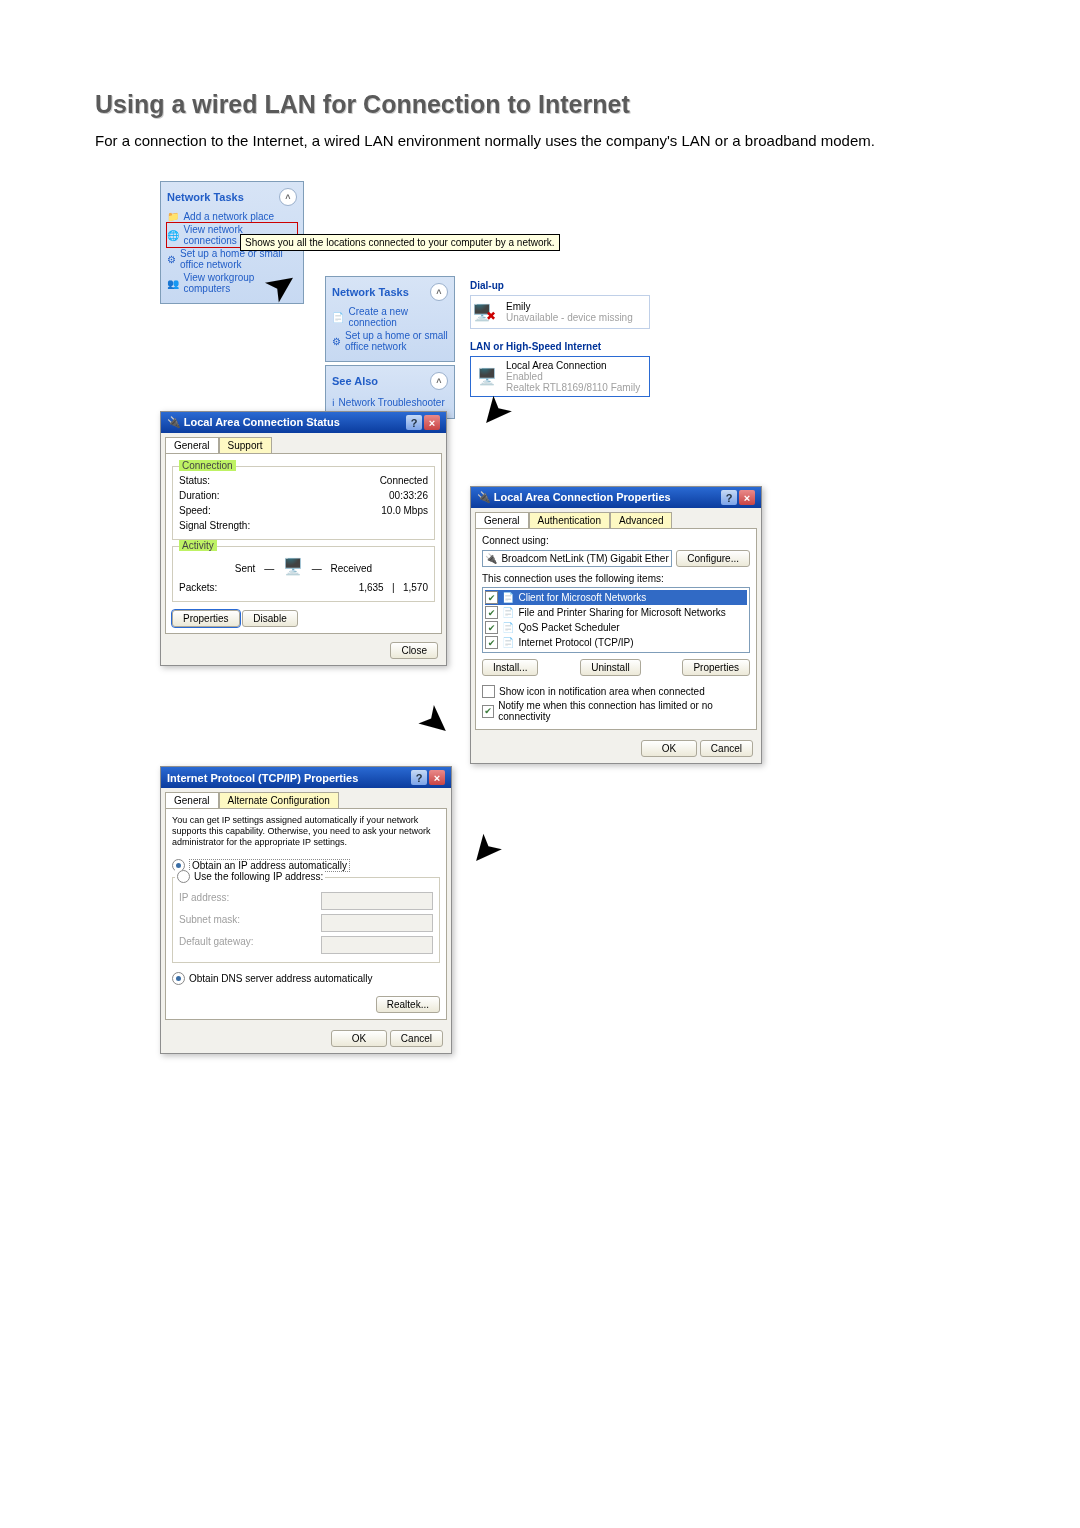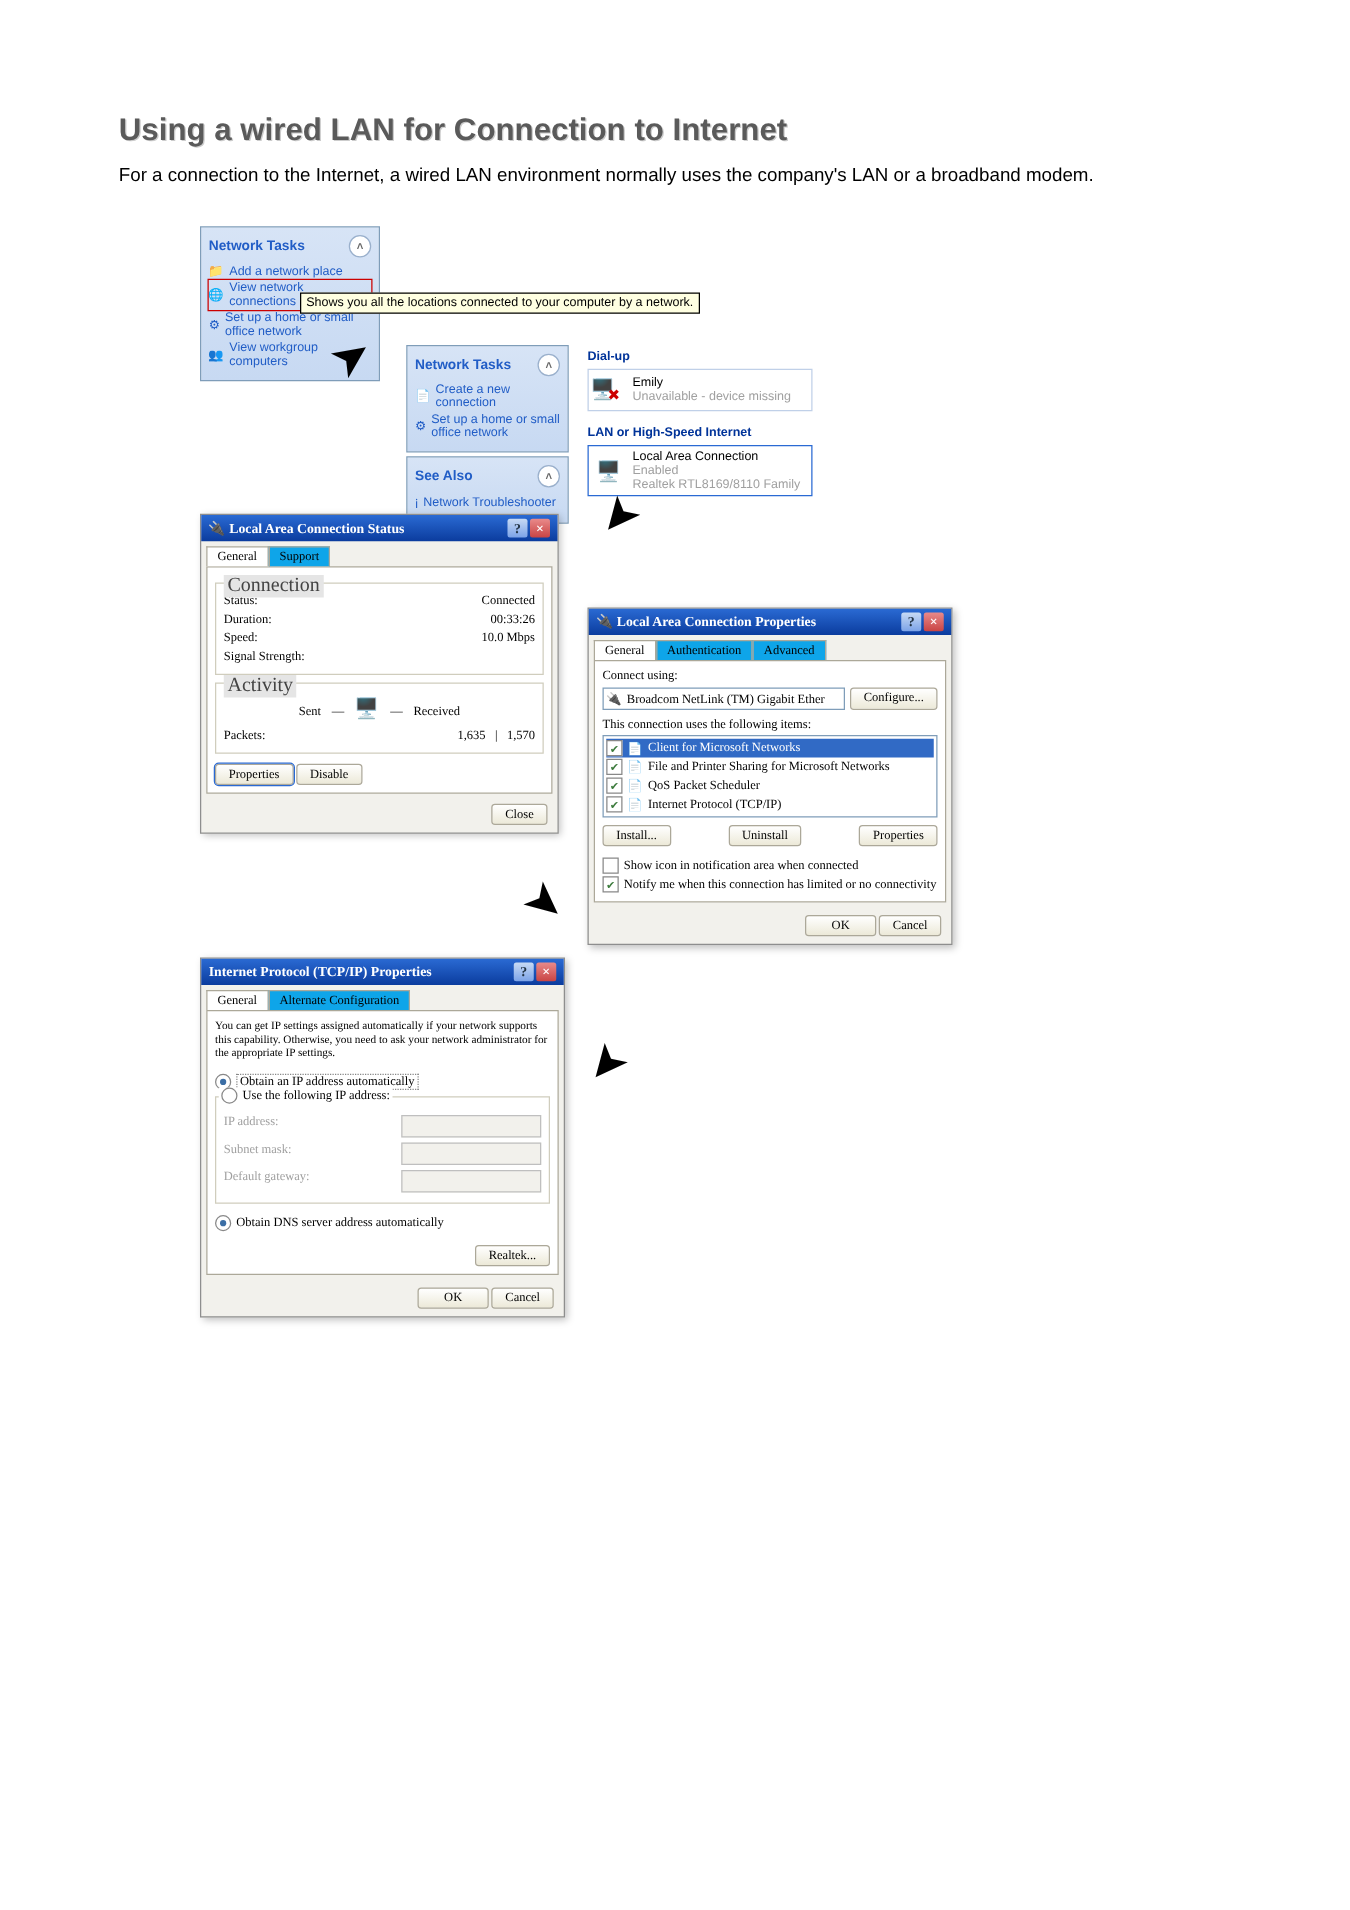--- a/index.html
+++ b/index.html
@@ -34,21 +34,20 @@
     font-size: 10px;
     font-family: Tahoma, Arial, sans-serif;
     color: #000;
   }
   
   .panel {
     position: absolute;
     background: #f2f1ec;
     border: 1px solid #8e8e8e;
     box-shadow: 2px 2px 6px rgba(0,0,0,0.25);
-    font-family: Liberation Serif, serif;
   }
   .xp-titlebar {
     background: linear-gradient(to bottom, #2a6ad3, #0b3c9e);
     color: #fff;
     font-weight: bold;
     font-size: 11px;
     padding: 3px 6px;
     display: flex;
     align-items: center;
     justify-content: space-between;
@@ -79,27 +78,27 @@
     display:flex;align-items:center;justify-content:center;font-size:9px;color:#666;
   }
   .task-link { display:flex; align-items:center; gap:4px; padding:1px 0; font-size:10px; }
   .task-link a { color:#215dc6; text-decoration:none; }
   .tooltip-box {
     background:#ffffe1; border:1px solid #000; padding:2px 4px; font-size:10px;
     position:absolute; white-space:nowrap;
   }
   .tabs { display:flex; margin:4px 0 0 4px; }
   .tab {
-    background:#0ea5e9; border:1px solid #aca899; border-bottom:none;
+    background:#fef9c3; border:1px solid #aca899; border-bottom:none;
     padding:2px 8px; font-size:10px; margin-right:0px;
   }
   .tab.active { background:#fff; }
   .tab-body { background:#fff; border:1px solid #aca899; margin:0 4px 4px 4px; padding:6px; }
   .groupbox { border:1px solid #d0cdbd; margin:6px 0; padding:6px; position:relative; }
-  .groupbox-title { position:absolute; top:-7px; left:6px; background:#e5e5e5; padding:0 3px; font-size:16px; color:#444; }
+  .groupbox-title { position:absolute; top:-7px; left:6px; background:#bef264; padding:0 3px; font-size:10px; color:#444; }
   .kv { display:flex; justify-content:space-between; font-size:10px; padding:2px 0;gap:32px; }
   .winbtn {
     background: linear-gradient(#fff,#ece9d8);
     border:1px solid #aca899; border-radius:3px;
     padding:2px 10px; font-size:10px; text-align:center;
     display:inline-block;
   }
   .listbox { border:1px solid #7f9db9; background:#fff; padding:2px; font-size:10px; }
   .listbox .row { display:flex; align-items:center; gap:4px; padding:1px 0; }
   .chk { width:11px;height:11px;border:1px solid #888;background:#fff;display:inline-flex;align-items:center;justify-content:center;font-size:9px;color:#3c7b3c; }

